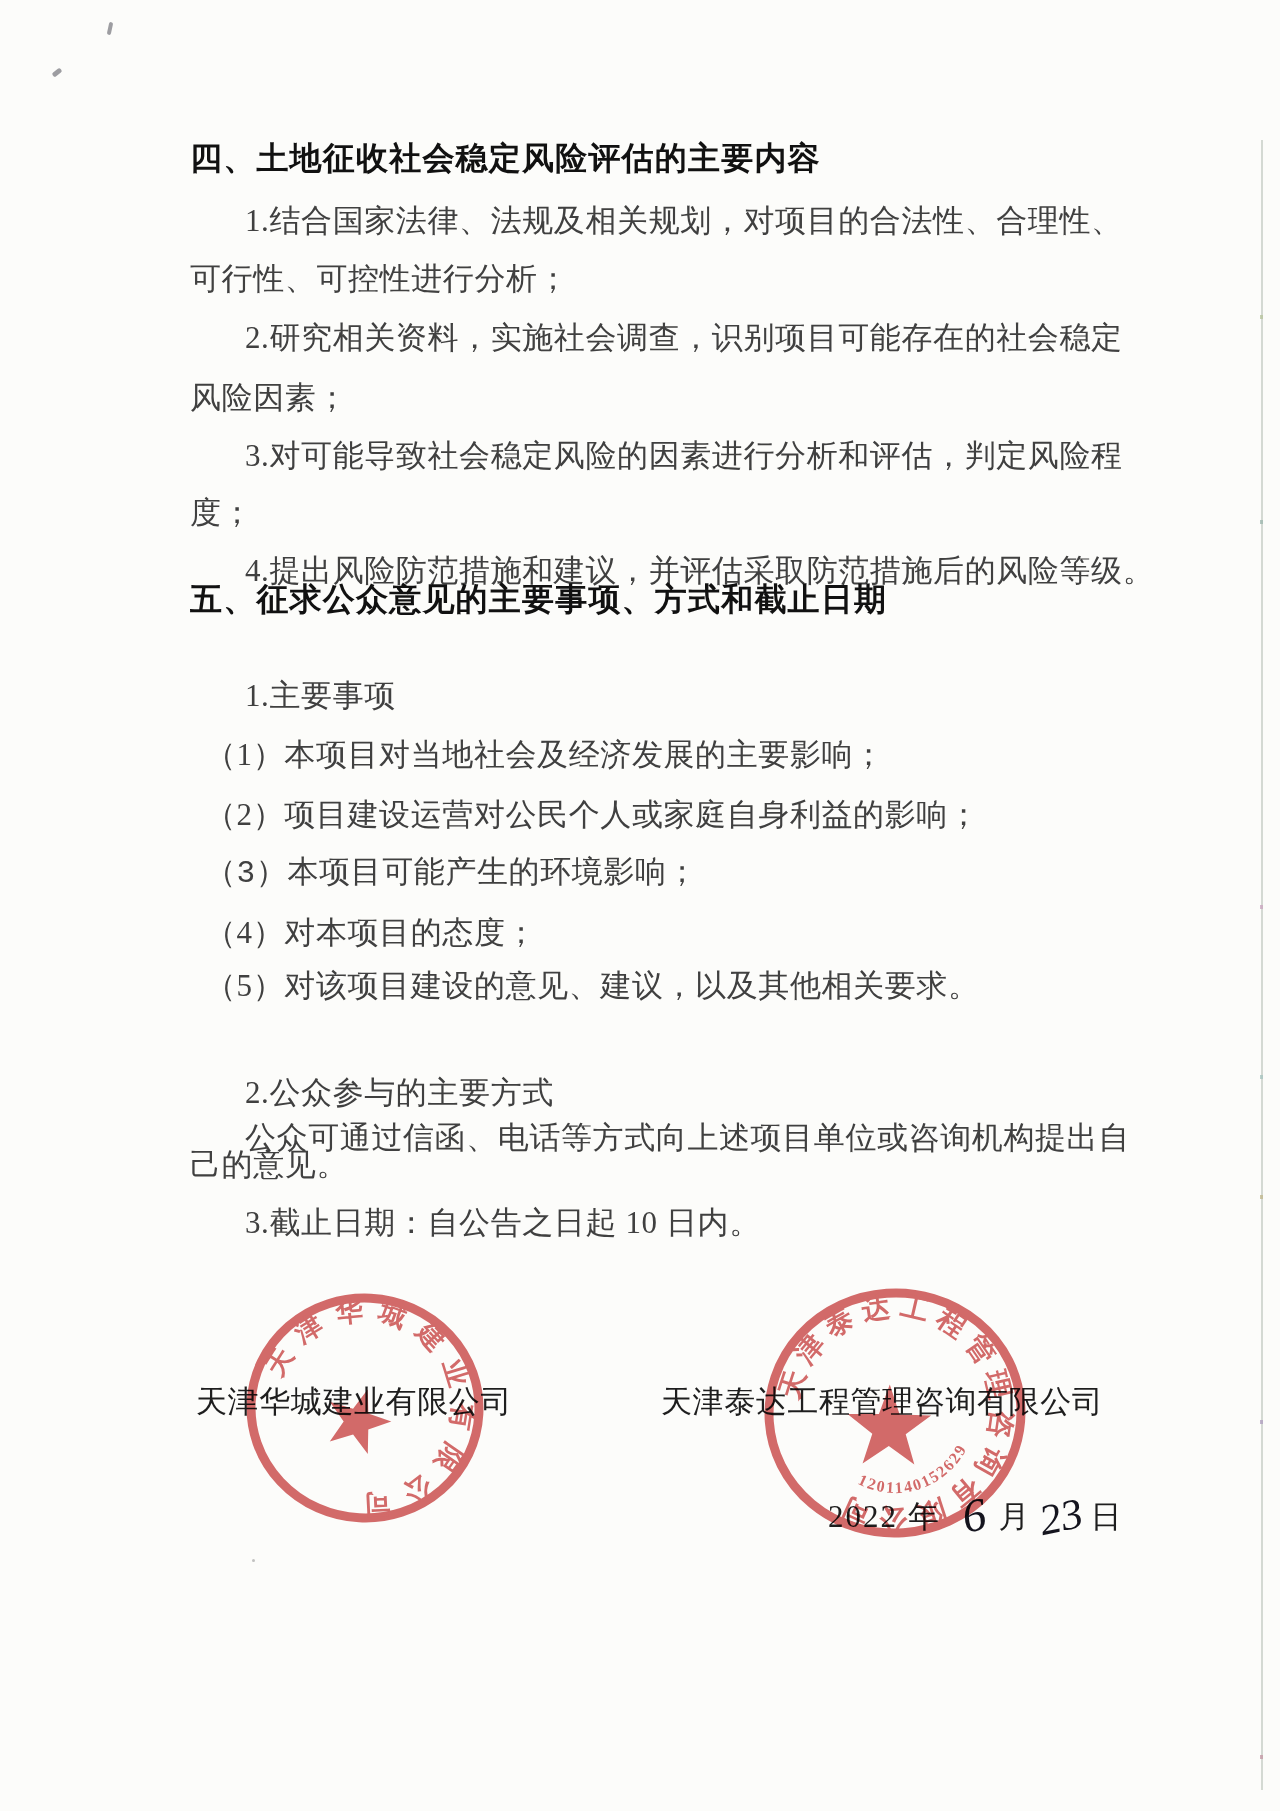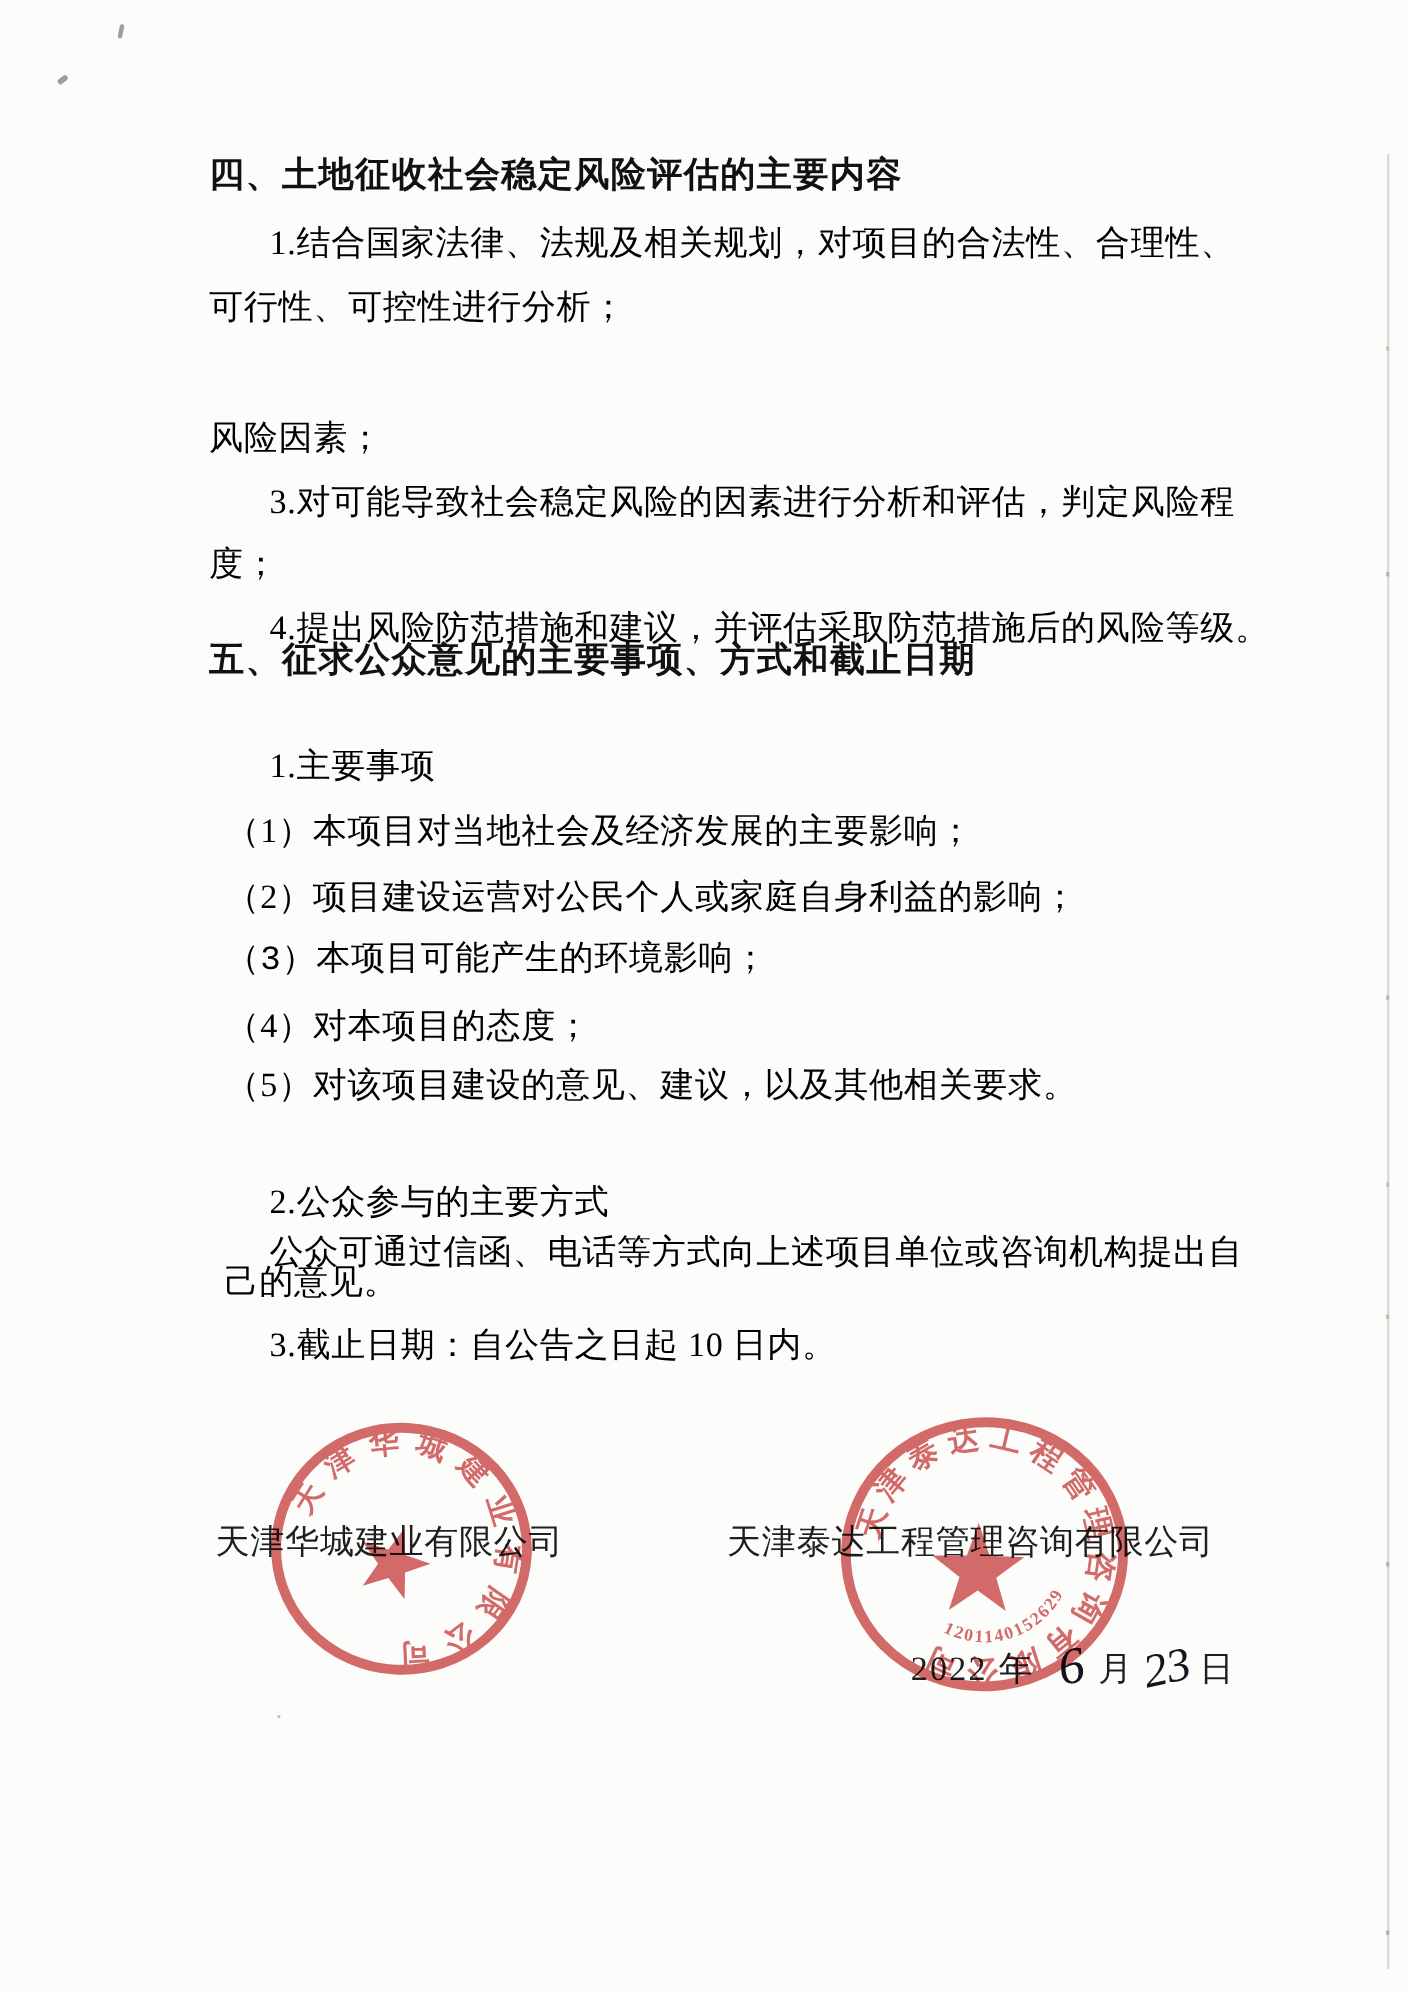--- a/index.html
+++ b/index.html
@@ -11,21 +11,21 @@
     background:#fcfcfa;
     overflow:hidden;
     color:#1d1d1d;
     padding-left:44px;
   }
   .tline{
     position:absolute;
     white-space:nowrap;
     font-size:31px;
     line-height:40px;
-    color:#000000;
+    color:#404040;
     letter-spacing:0.6px;
   }
   .heading{
     font-weight:700;
     font-size:32px;
     letter-spacing:1.2px;
     color:#111;
   }
   
   .l0{top:138px;left:190px;}
@@ -38,21 +38,21 @@
   .l7{top:551px;left:245px;}
   .l8{top:579px;left:190px;}
   .l9{top:676px;left:245px;}
   .l10{top:735px;left:205px;}
   .l11{top:795px;left:205px;}
   .l12{top:854px;left:205px;font-family:Liberation Mono, monospace;}
   .l13{top:913px;left:205px;}
   .l14{top:966px;left:205px;}
   .l15{top:1073px;left:245px;}
   .l16{top:1086px;left:245px;margin-top:32px;}
-  .l17{top:1145px;left:204px;text-align:right;}
+  .l17{top:1145px;left:190px;text-align:right;}
   .l18{top:1203px;left:245px;}
 
   .sig{
     position:absolute;
     font-size:31px;
     white-space:nowrap;
     letter-spacing:0.6px;
     color:#1e1e1e;
   }
   .sig-left{top:1381px;left:196px;}
@@ -109,20 +109,21 @@
 <body>
 
 <div class="page">
 
   <div class="speck speck-a"></div>
   <div class="speck speck-b"></div>
 
   <div class="tline heading l0">四、土地征收社会稳定风险评估的主要内容</div>
   <div class="tline l1">1.结合国家法律、法规及相关规划，对项目的合法性、合理性、</div>
   <div class="tline l2">可行性、可控性进行分析；</div>
+  <div class="tline l3">2.研究相关资料，实施社会调查，识别项目可能存在的社会稳定</div>
   <div class="tline l4">风险因素；</div>
   <div class="tline l5">3.对可能导致社会稳定风险的因素进行分析和评估，判定风险程</div>
   <div class="tline l6">度；</div>
   <div class="tline l7">4.提出风险防范措施和建议，并评估采取防范措施后的风险等级。</div>
   <div class="tline heading l8">五、征求公众意见的主要事项、方式和截止日期</div>
   <div class="tline l9">1.主要事项</div>
   <div class="tline l10">（1）本项目对当地社会及经济发展的主要影响；</div>
   <div class="tline l11">（2）项目建设运营对公民个人或家庭自身利益的影响；</div>
   <div class="tline l12">（3）本项目可能产生的环境影响；</div>
   <div class="tline l13">（4）对本项目的态度；</div>

